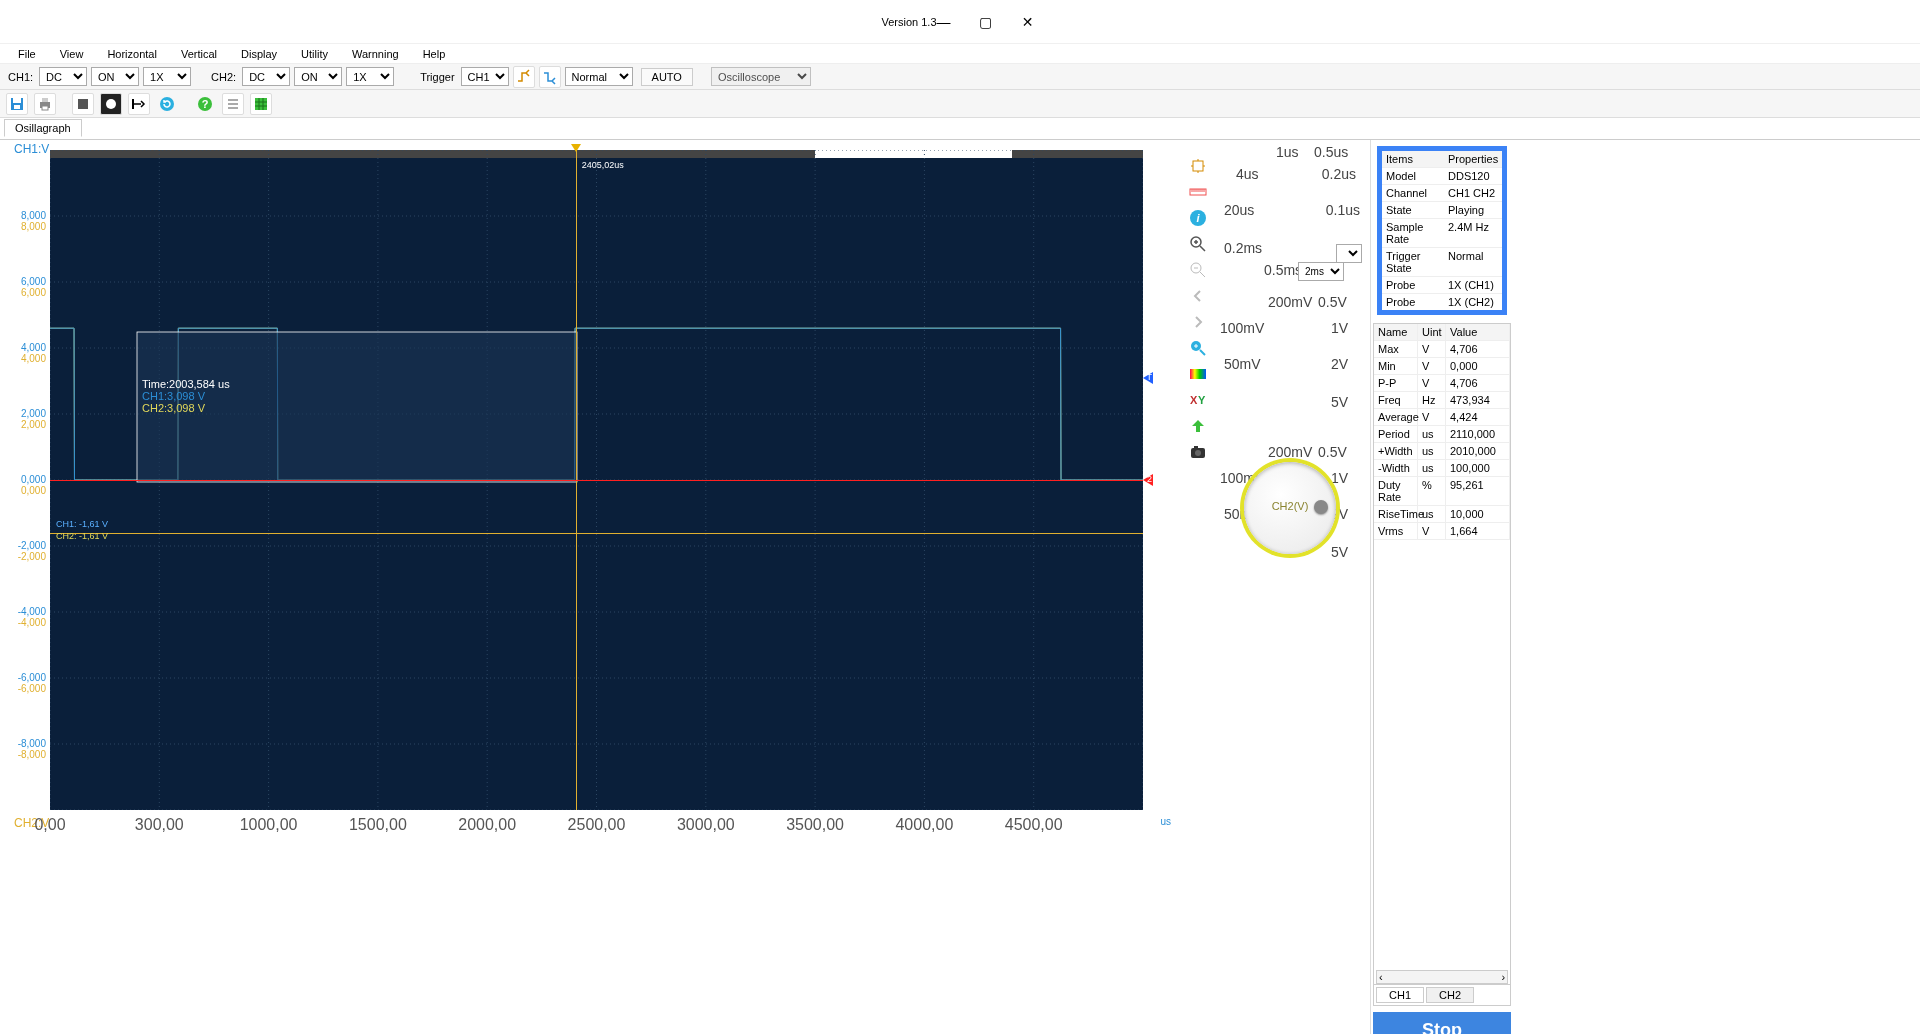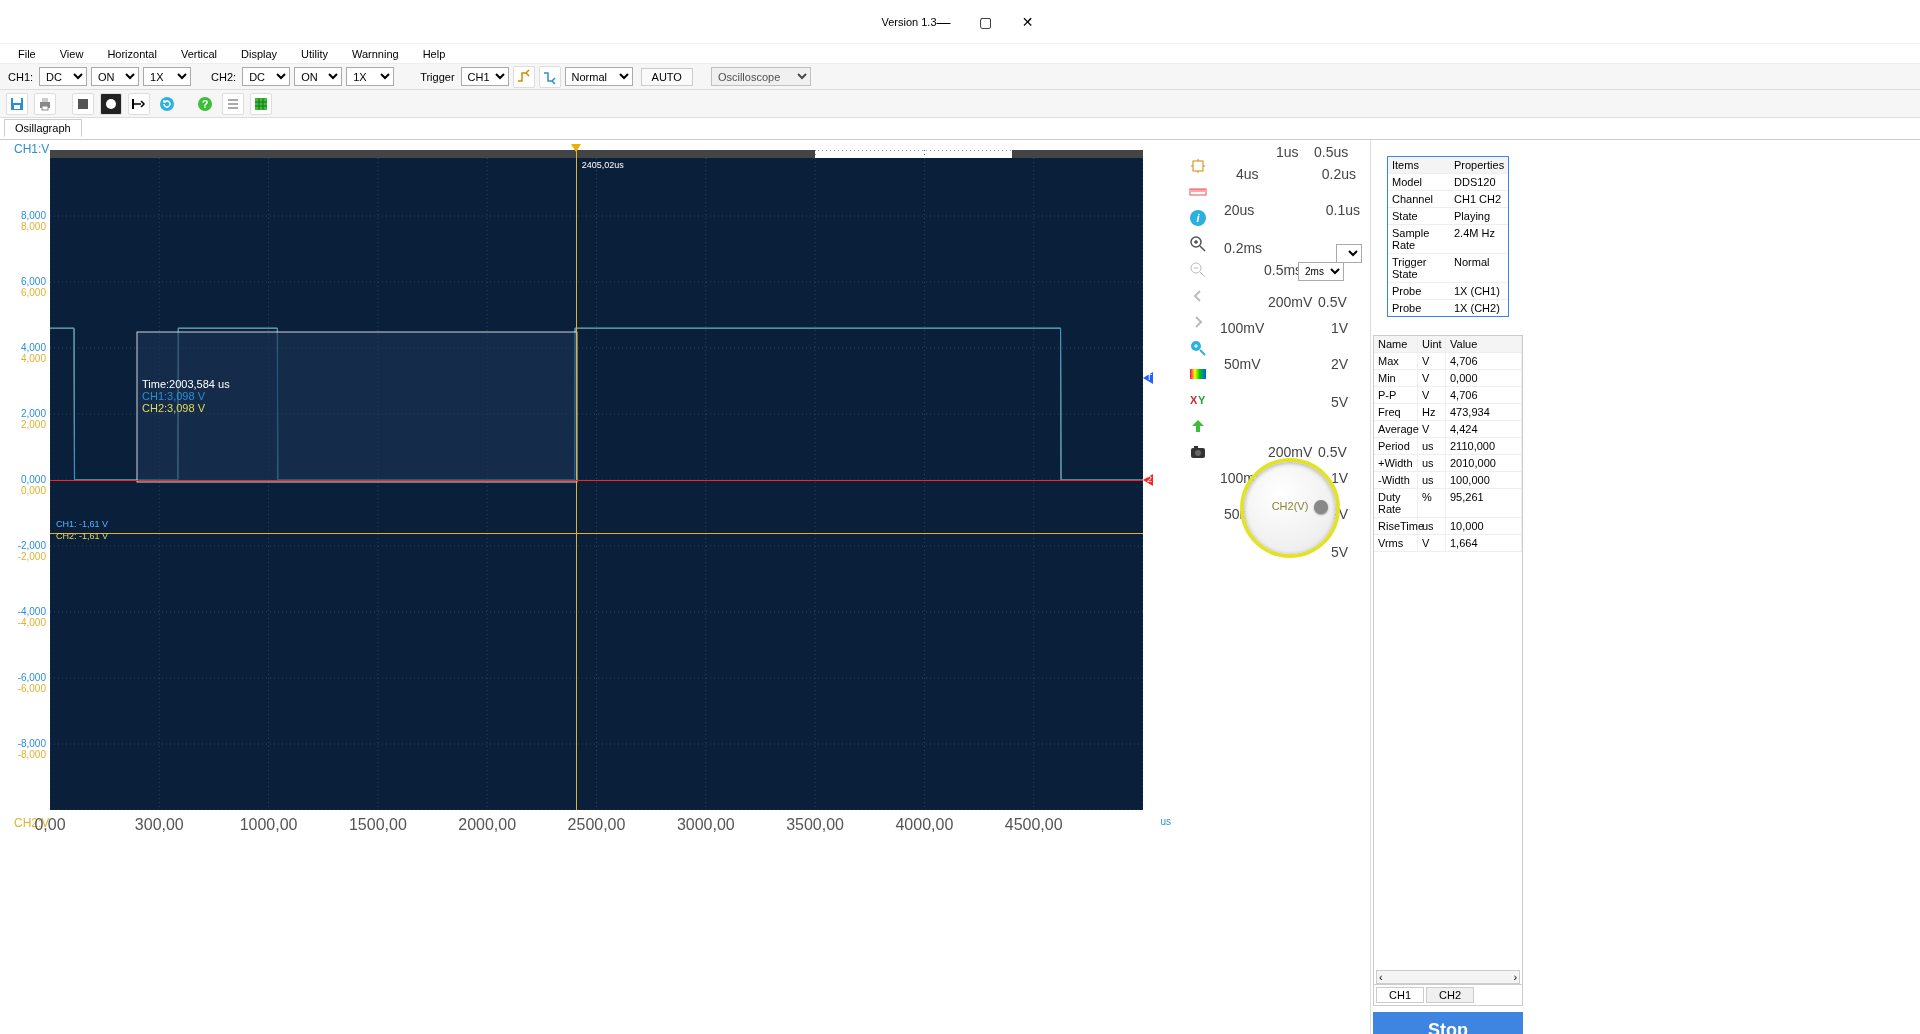--- a/index.html
+++ b/index.html
@@ -61,21 +61,21 @@
 
 .dialpanel{flex:0 0 160px;display:flex;flex-direction:column;align-items:center;padding-top:4px;gap:6px}
 .dialbox{position:relative;width:144px;height:144px}
 .dial{position:absolute;left:26px;top:18px;width:92px;height:92px;border-radius:50%;background:radial-gradient(circle at 40% 35%,#fff,#e8e8e8);box-shadow:0 1px 4px rgba(0,0,0,.3) inset,0 0 0 4px var(--ring)}
 .dial .knob{position:absolute;width:14px;height:14px;border-radius:50%;background:#888;box-shadow:0 1px 2px rgba(0,0,0,.4)}
 .dial .cap{position:absolute;left:0;right:0;top:38px;text-align:center;font-size:11px}
 .dlab{position:absolute;font-size:14px;color:#444}
 .dsel{position:absolute;font-size:10px}
 
 .infopanel{flex:0 0 140px;border-left:1px solid #ddd;display:flex;flex-direction:column}
-.proplist{border:1px solid #3b82f6;margin:16px}
+.proplist{border:5px solid #3b82f6;margin:6px}
 .proprow{display:flex;font-size:11px;border-bottom:1px solid #eee}
 .proprow:last-child{border-bottom:none}
 .propk{flex:0 0 62px;padding:2px 4px}
 .propv{padding:2px 4px}
 .meas{border:1px solid #ccc;margin:2px;flex:1;display:flex;flex-direction:column}
 .measgrid{display:grid;grid-template-columns:44px 28px 1fr;font-size:11px}
 .measgrid>div{padding:2px 4px;border-bottom:1px solid #eee;border-right:1px solid #eee}
 .meashdr>div{background:#f4f4f4;font-weight:400}
 .meastabs{display:flex;gap:2px;padding:2px;border-top:1px solid #ccc}
 .meastab{border:1px solid #ccc;padding:1px 12px;background:#fff;font-size:11px}

